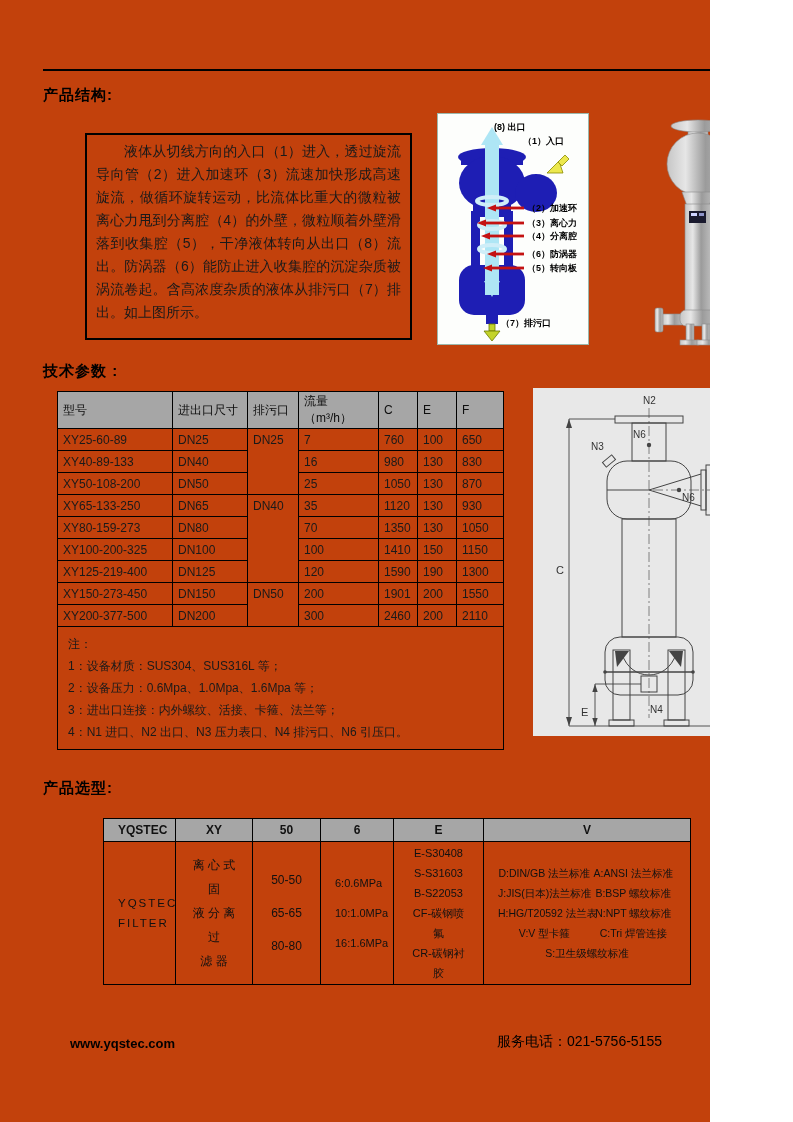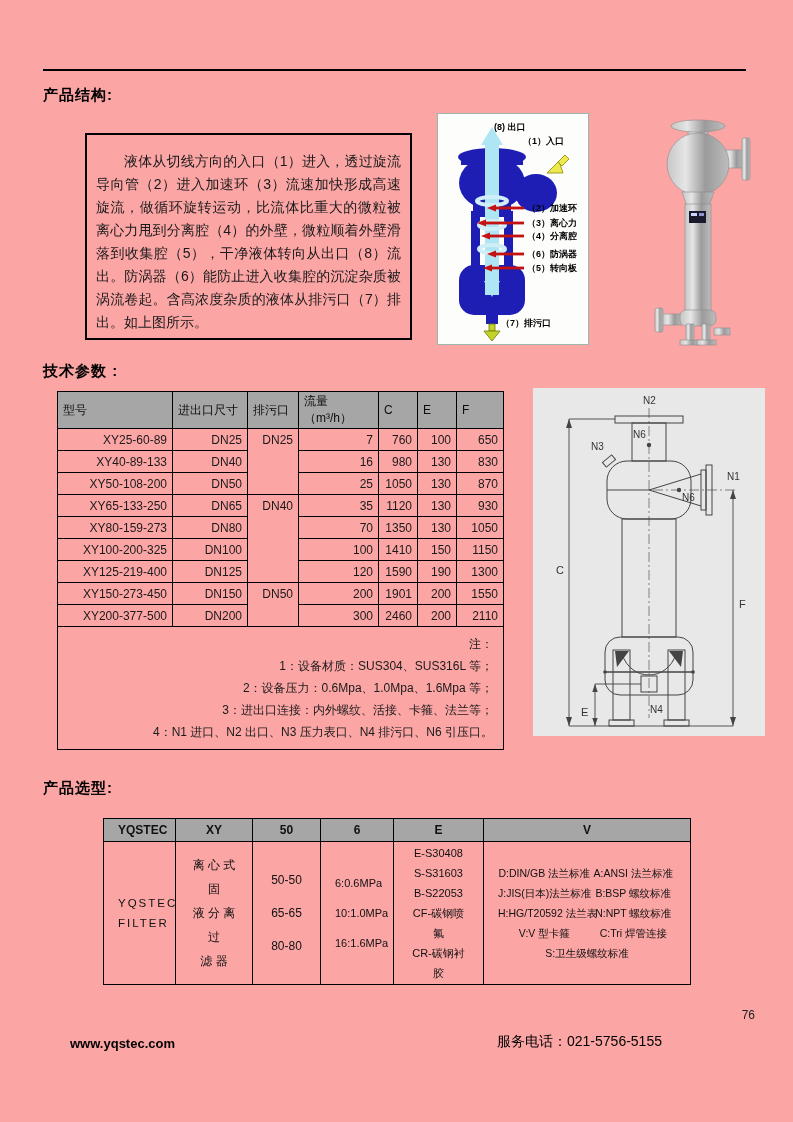--- a/index.html
+++ b/index.html
@@ -1,41 +1,41 @@
 <!DOCTYPE html>
 <html style="--table-header-bg: #a6a6a6; --drawing-bg: #e8e8e8; --diagram-blue: #1e1eb4; --diagram-lightblue: #aee6f5; --arrow-red: #c41212; --arrow-yellow: #ece84e; --arrow-green: #c3d32a;"><head>
 <meta charset="utf-8">
 <style>
   * { box-sizing: border-box; margin: 0; padding: 0; }
   html,body { background:#fff; }
   body { font-family: "Liberation Sans", "DejaVu Sans", sans-serif; color:#111; }
-  .page { position:relative; width:793px; height:1122px; background:#fca5a5; overflow:hidden; }
+  .page { position:relative; width:710px; height:1122px; background:#c2410c; overflow:hidden; }
 
   .top-rule { position:absolute; left:43px; top:69px; width:703px; border-top:2px solid #000; }
 
   .heading { position:absolute; left:43px; font-size:15px; font-weight:bold; color:#000; letter-spacing:1px; }
   .h-structure { top:86px; }
   .h-params { top:362px; }
   .h-selection { top:779px; }
 
   .desc-box { position:absolute; left:85px; top:133px; width:327px; height:207px;
-              border:2px solid #000; padding:15px 9px; }
+              border:2px solid #000; padding:5px 9px; }
   .desc-box p { font-size:14px; line-height:23px; text-align:justify; text-indent:2em; color:#1a1a1a; }
 
   .structure-diagram { position:absolute; left:437px; top:113px; }
   .product-photo { position:absolute; left:636px; top:112px; }
   .dim-drawing { position:absolute; left:533px; top:388px; }
 
   table { border-collapse:collapse; table-layout:fixed; }
   td, th { border:1px solid #000; overflow:hidden; }
 
   .tech-table { position:absolute; left:57px; top:391px; width:446px; font-size:12px; }
   .tech-table th { background:var(--table-header-bg, #a6a6a6); font-weight:normal; text-align:left;
                    height:23px; padding:1px 5px; color:#0d0d0d; }
-  .tech-table td { height:22px; padding:1px 5px; text-align:right; vertical-align:middle; color:#1a1a1a; }
+  .tech-table td { height:22px; padding:1px 5px; text-align:left; vertical-align:middle; color:#1a1a1a; }
   .tech-table td.drain-merged { vertical-align:top; padding-top:4px; }
   .tech-table td.notes-cell { height:114px; vertical-align:top; padding:6px 10px; }
   .notes-line { line-height:22px; font-size:12px; }
 
   .sel-table { position:absolute; left:103px; top:818px; width:587px; font-size:12px; text-align:center; }
   .sel-table td { padding:1px 14px; }
   .sel-table .code-row td { background:var(--table-header-bg, #a6a6a6); font-weight:bold; height:23px; }
   .sel-table .label-row td { height:24px; font-size:11.5px; }
   .sel-table .body-row td { height:110px; vertical-align:middle; }
   .brand-line { line-height:20px; letter-spacing:2px; font-size:11.5px; }

